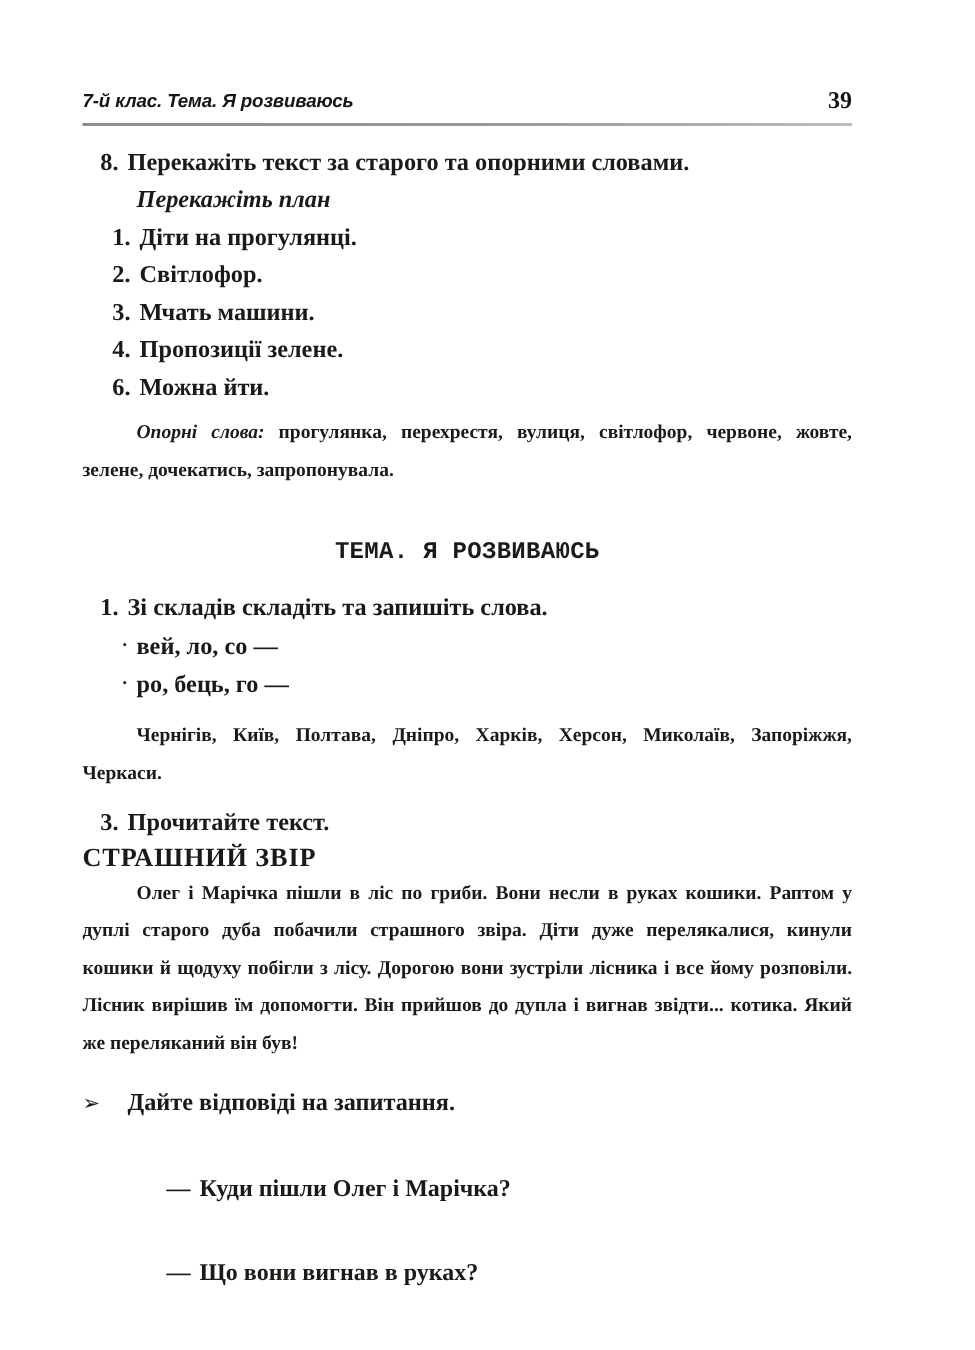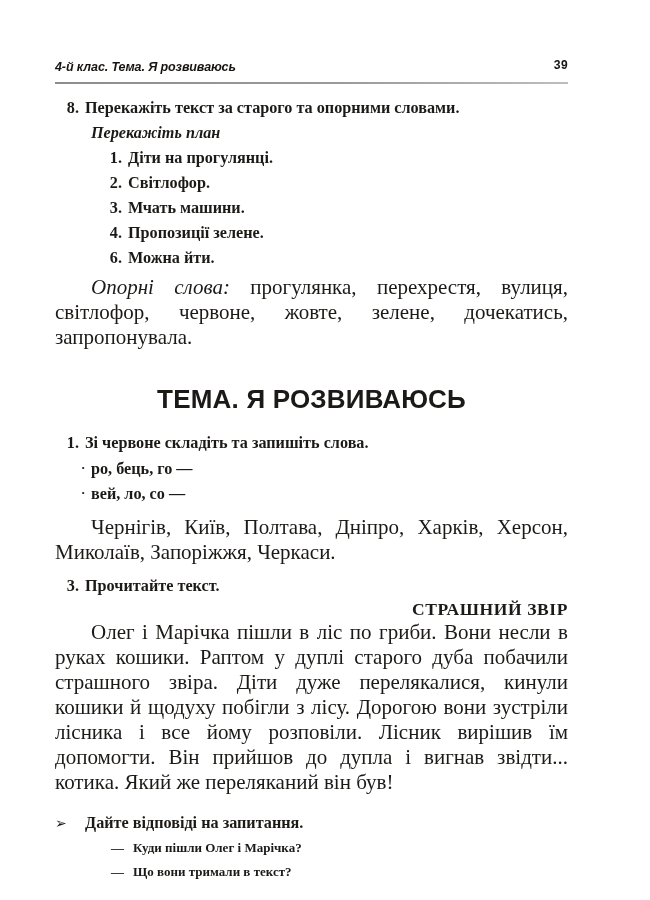--- a/index.html
+++ b/index.html
@@ -44,23 +44,23 @@
     font-style: italic;
     font-size: 12.5px;
     letter-spacing: -0.1px;
     color: #171310;
     white-space: nowrap;
   }
   .runhead-page {
     position: absolute;
     right: 0;
     top: -1px;
-    font-family: Liberation Mono, monospace;
-    font-weight: bold;
-    font-size: 12px;
+    font-family: Liberation Serif, serif;
+    font-weight: bold;
+    font-size: 16px;
     color: #171310;
   }
   .runhead-rule {
     position: absolute;
     left: 55px;
     top: 82px;
     width: 513px;
     height: 1.6px;
     background: linear-gradient(to right, #8d8d8d 0%, #9a9a9a 55%, #bdbdbd 100%);
   }
@@ -99,62 +99,62 @@
     font-style: italic;
     font-weight: bold;
     margin-left: 36px;
   }
 
   
   .plan-item {
     font-size: 16.2px;
     line-height: 25px;
     font-weight: bold;
-    margin-left: 52px;
+    margin-left: 17px;
     white-space: nowrap;
   }
   .plan-item .num {
     display: inline-block;
     width: 15px;
     text-align: right;
     margin-right: 6px;
   }
 
   
   .para {
-    font-size: 21px;
-    line-height: 25px;
-    font-weight: normal;
+    font-size: 13px;
+    line-height: 25px;
+    font-weight: bold;
     text-align: justify;
     text-justify: inter-word;
     text-indent: 36px;
     width: 513px;
     hyphens: manual;
   }
   .para .lead-italic {
     font-style: italic;
   }
 
   
   .sec-heading {
-    font-family: Liberation Sans, sans-serif;
-    font-weight: bold;
-    font-size: 26px;
+    font-family: Liberation Mono, monospace;
+    font-weight: bold;
+    font-size: 16px;
     letter-spacing: 0.2px;
     text-align: center;
     width: 513px;
   }
 
   
   .story-title {
     font-family: "Liberation Serif", "DejaVu Serif", serif;
     font-weight: bold;
     font-size: 17.5px;
     letter-spacing: 0.6px;
-    text-align: right;
+    text-align: left;
     width: 513px;
   }
 
   
   .dot-item {
     font-size: 16.2px;
     line-height: 24px;
     font-weight: bold;
     margin-left: 26px;
     white-space: nowrap;
@@ -176,43 +176,44 @@
   .arrow-line .arrow {
     display: inline-block;
     width: 30px;
     font-family: "DejaVu Sans", sans-serif;
     font-size: 14px;
     font-weight: normal;
   }
 
   
   .dash-line {
-    font-size: 13px;
+    font-size: 16px;
     line-height: 24px;
     font-weight: bold;
     margin-left: 56px;
     white-space: nowrap;
+    margin-top: 32px;
   }
   .dash-line .dash {
     display: inline-block;
     width: 22px;
   }
 
   .sp-xs { height: 4px; }
   .sp-s  { height: 9px; }
   .sp-m  { height: 16px; }
   .sp-xl { height: 34px; }
 </style>
 </head>
 <body>
 
 <div class="page">
 
   <div class="runhead">
-    <span class="runhead-title">4-й клас. Тема. Я розвиваюсь</span>
+    <span class="runhead-title">7-й клас. Тема. Я розвиваюсь</span>
     <span class="runhead-page">39</span>
   </div>
   <div class="runhead-rule"></div>
 
   <div class="content">
 
     <div class="blk">
       <div class="ex-line ex-num-indent-8">
         <span class="num">8.</span><span>Перекажіть текст за старого та опорними словами.</span>
       </div>
@@ -240,28 +241,28 @@
     </div>
 
     <div class="sp-xl"></div>
 
     <div class="sec-heading">ТЕМА. Я РОЗВИВАЮСЬ</div>
 
     <div class="sp-m"></div>
 
     <div class="blk">
       <div class="ex-line ex-num-indent-1">
-        <span class="num">1.</span><span>Зі червоне складіть та запишіть слова.</span>
+        <span class="num">1.</span><span>Зі складів складіть та запишіть слова.</span>
+      </div>
+      <div class="dot-item">
+        <span class="dot">·</span><span>вей, ло, со —</span>
       </div>
       <div class="dot-item">
         <span class="dot">·</span><span>ро, бець, го —</span>
       </div>
-      <div class="dot-item">
-        <span class="dot">·</span><span>вей, ло, со —</span>
-      </div>
     </div>
 
     <div class="sp-s"></div>
 
     <div class="blk">
       <div class="para">Чернігів, Київ, Полтава, Дніпро, Харків, Херсон, Миколаїв, Запоріжжя, Черкаси.</div>
     </div>
 
     <div class="sp-s"></div>
 
@@ -276,18 +277,18 @@
     <div class="sp-m"></div>
 
     <div class="blk">
       <div class="arrow-line">
         <span class="arrow">➢</span><span>Дайте відповіді на запитання.</span>
       </div>
       <div class="dash-line">
         <span class="dash">—</span><span>Куди пішли Олег і Марічка?</span>
       </div>
       <div class="dash-line">
-        <span class="dash">—</span><span>Що вони тримали в текст?</span>
+        <span class="dash">—</span><span>Що вони вигнав в руках?</span>
       </div>
     </div>
 
   </div>
 </div>
 
 </body></html>

